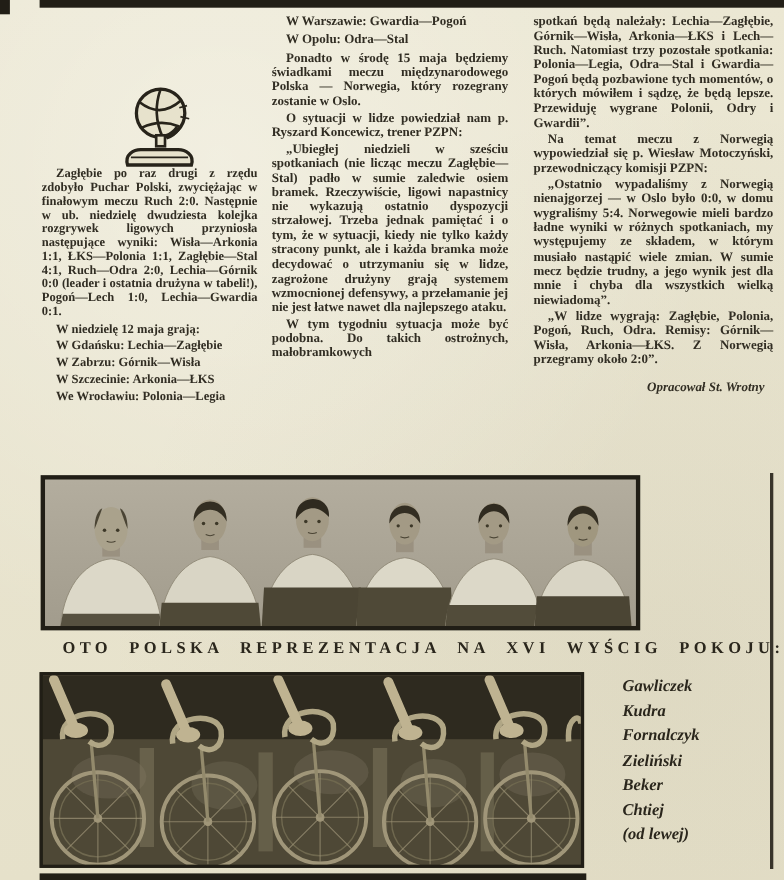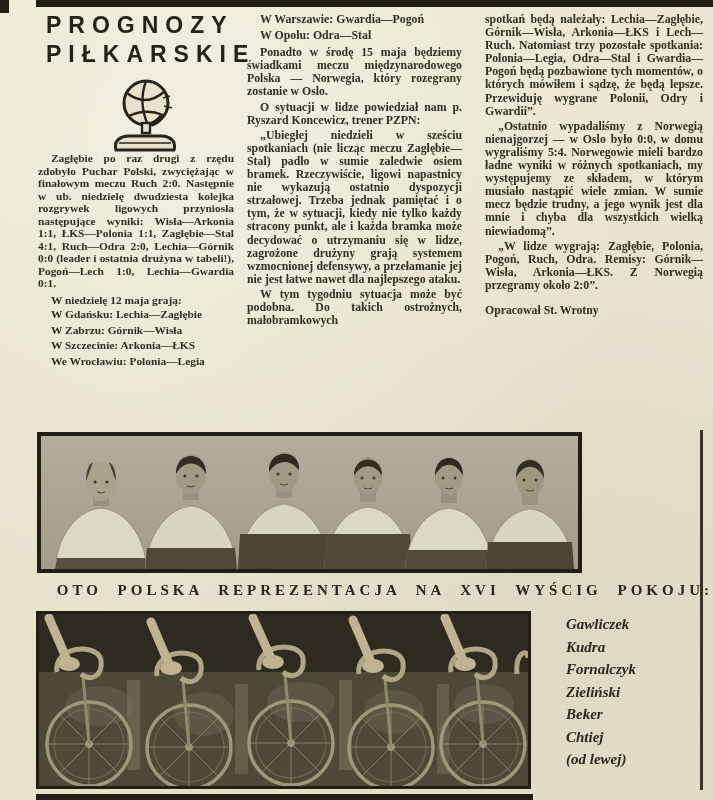--- a/index.html
+++ b/index.html
@@ -24,21 +24,21 @@
   }
   .ball-icon{position:absolute; left:102px; top:76px; width:86px; height:78px;}
 
   .col{position:absolute; text-align:justify; font-weight:700; color:#312d23;}
   .col p{margin:0 0 2px 0; text-indent:13px;}
   .col1{left:38px; top:152px; width:196px; font-size:11.4px; line-height:12.5px;}
   .col2{left:247px; top:13px; width:215px; font-size:11.8px; line-height:13.1px;}
   .col3{left:485px; top:13px; width:218px; font-size:11.8px; line-height:13.1px;}
   .subhead{margin-top:4px !important;}
   .fixture{margin-bottom:3px !important;}
-  .byline{padding-right:8px; text-indent:0 !important; margin-top:12px !important;}
+  .byline{text-align:right; padding-right:8px; text-indent:0 !important; margin-top:12px !important;font-style:italic;}
 
   .team-photo{
     position:absolute; left:37px; top:432px; width:545px; height:141px;
     border:4px solid #211e16; box-sizing:border-box; background:#a9a395; z-index:2;
   }
   .team-photo svg{display:block; width:100%; height:100%;}
 
   .photo-caption{
     position:absolute; left:44px; top:582px; width:669px; z-index:2;
     font-weight:700; font-size:15px; letter-spacing:4px; word-spacing:8px;
@@ -59,24 +59,20 @@
   .bottom-rule{position:absolute; left:36px; top:794px; width:497px; height:6px; background:#211e16;}
 </style>
 </head>
 <body>
 
 <div class="page">
 
   <div class="top-rule"></div>
   <div class="corner-mark"></div>
 
-  <div class="title">
-    <div>PROGNOZY</div>
-    <div>PIŁKARSKIE</div>
-  </div>
 
   <div class="ball-icon">
     <svg viewBox="0 0 86 78">
       <circle cx="44" cy="27" r="22" fill="#e7e2cc" stroke="#27231a" stroke-width="3"></circle>
       <path d="M25 17 Q44 32 63 15" fill="none" stroke="#27231a" stroke-width="2.4"></path>
       <path d="M27 40 Q44 32 61 39" fill="none" stroke="#27231a" stroke-width="2.4"></path>
       <path d="M44 5 Q36 27 46 49" fill="none" stroke="#27231a" stroke-width="2.4"></path>
       <path d="M60 40 A22 22 0 0 1 49 48.5" fill="none" stroke="#27231a" stroke-width="5"></path>
       <line x1="61" y1="22" x2="68" y2="20" stroke="#27231a" stroke-width="1.5"></line>
       <line x1="62" y1="30" x2="70" y2="32" stroke="#27231a" stroke-width="1.5"></line>
@@ -99,20 +95,21 @@
     <p class="fixture">W Warszawie: Gwardia—Pogoń</p>
     <p class="fixture">W Opolu: Odra—Stal</p>
     <p class="subhead">Ponadto w środę 15 maja będziemy świadkami meczu międzynarodowego Polska — Norwegia, który rozegrany zostanie w Oslo.</p>
     <p>O sytuacji w lidze powiedział nam p. Ryszard Koncewicz, trener PZPN:</p>
     <p>„Ubiegłej niedzieli w sześciu spotkaniach (nie licząc meczu Zagłębie—Stal) padło w sumie zaledwie osiem bramek. Rzeczywiście, ligowi napastnicy nie wykazują ostatnio dyspozycji strzałowej. Trzeba jednak pamiętać i o tym, że w sytuacji, kiedy nie tylko każdy stracony punkt, ale i każda bramka może decydować o utrzymaniu się w lidze, zagrożone drużyny grają systemem wzmocnionej defensywy, a przełamanie jej nie jest łatwe nawet dla najlepszego ataku.</p>
     <p>W tym tygodniu sytuacja może być podobna. Do takich ostrożnych, małobramkowych</p>
   </div>
 
   <div class="col col3">
     <p style="text-indent:0">spotkań będą należały: Lechia—Zagłębie, Górnik—Wisła, Arkonia—ŁKS i Lech—Ruch. Natomiast trzy pozostałe spotkania: Polonia—Legia, Odra—Stal i Gwardia—Pogoń będą pozbawione tych momentów, o których mówiłem i sądzę, że będą lepsze. Przewiduję wygrane Polonii, Odry i Gwardii”.</p>
+    <p>Na temat meczu z Norwegią wypowiedział się p. Wiesław Motoczyński, przewodniczący komisji PZPN:</p>
     <p>„Ostatnio wypadaliśmy z Norwegią nienajgorzej — w Oslo było 0:0, w domu wygraliśmy 5:4. Norwegowie mieli bardzo ładne wyniki w różnych spotkaniach, my występujemy ze składem, w którym musiało nastąpić wiele zmian. W sumie mecz będzie trudny, a jego wynik jest dla mnie i chyba dla wszystkich wielką niewiadomą”.</p>
     <p>„W lidze wygrają: Zagłębie, Polonia, Pogoń, Ruch, Odra. Remisy: Górnik—Wisła, Arkonia—ŁKS. Z Norwegią przegramy około 2:0”.</p>
     <p class="byline">Opracował St. Wrotny</p>
   </div>
 
   <div class="team-photo">
     <svg viewBox="0 0 537 133" preserveAspectRatio="none">
       <defs>
         <linearGradient id="sky" x1="0" y1="0" x2="0" y2="1">
           <stop offset="0" stop-color="#b3ad9e"></stop>

